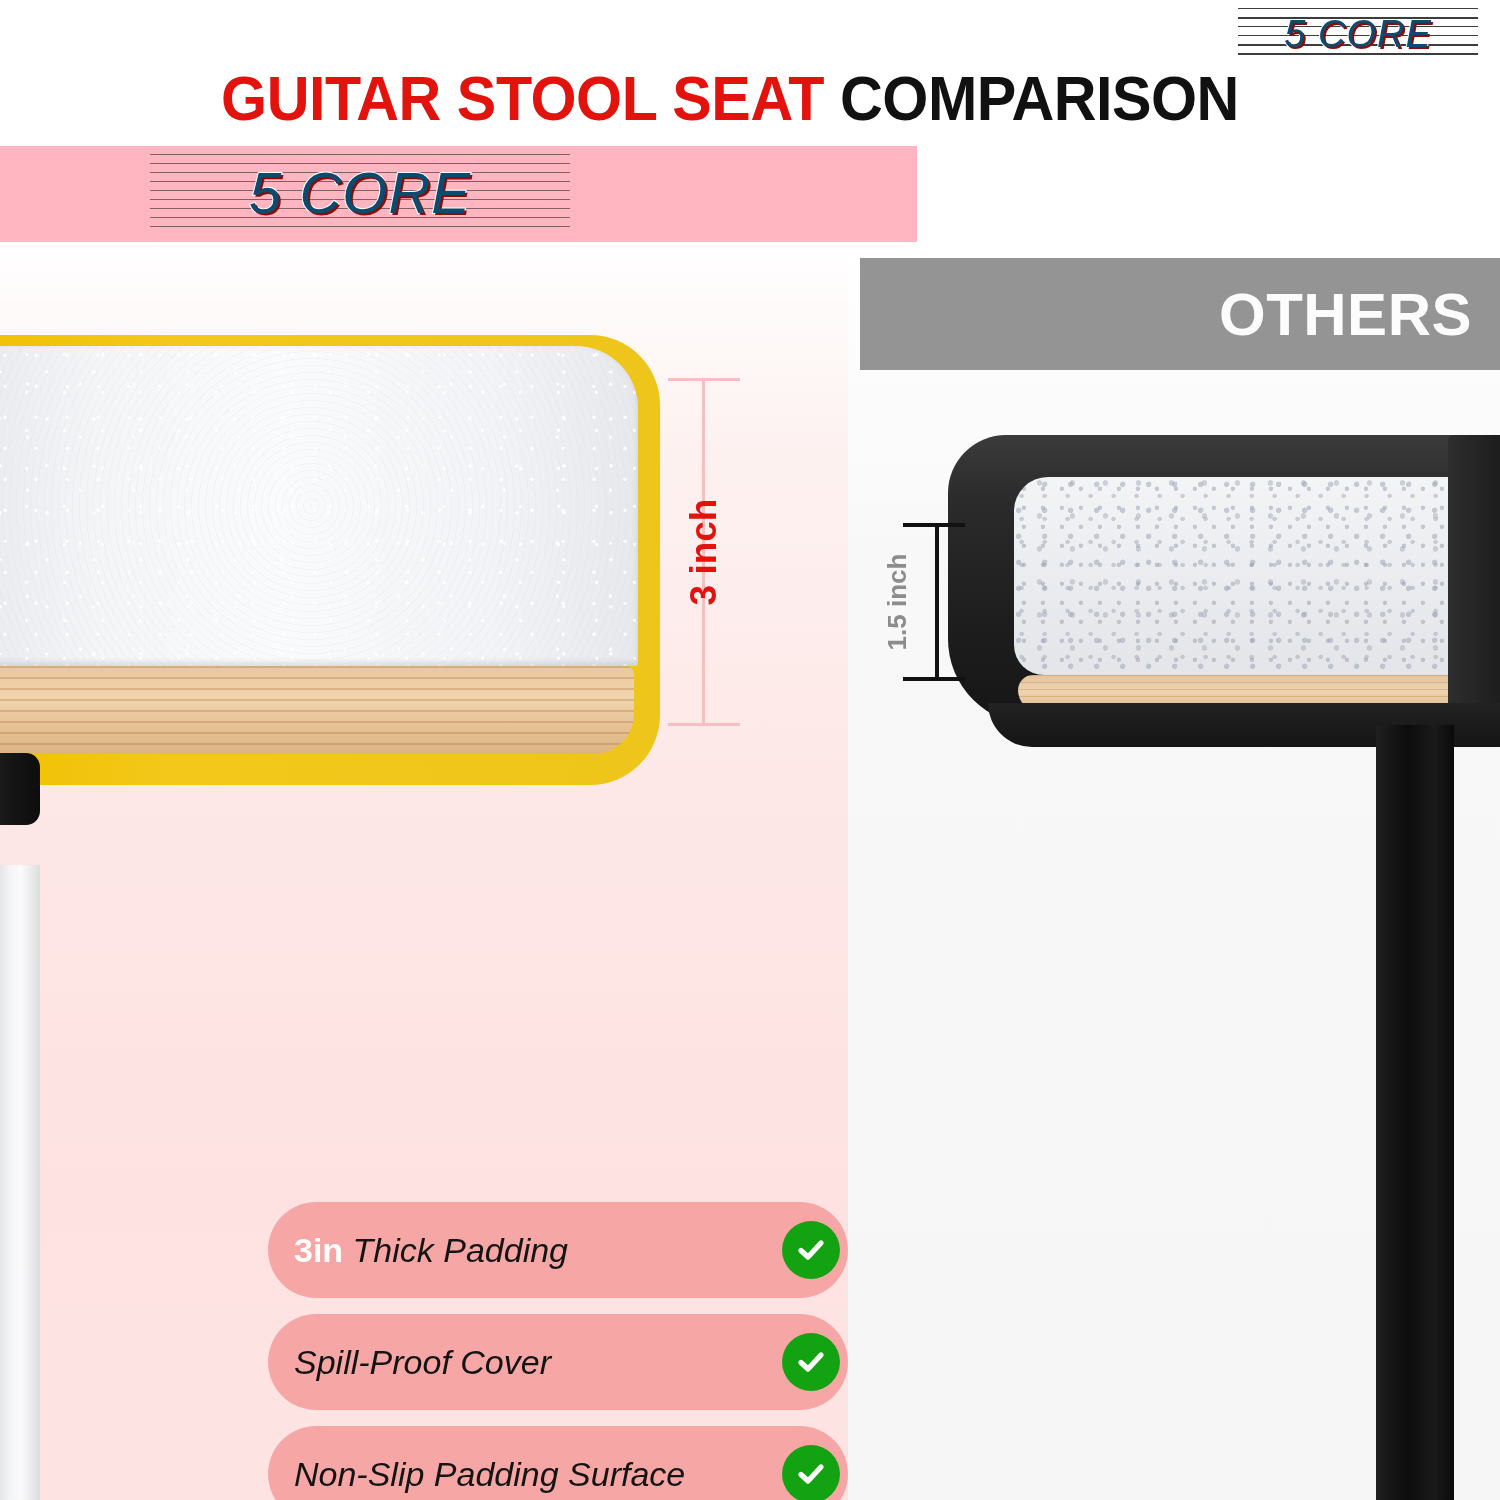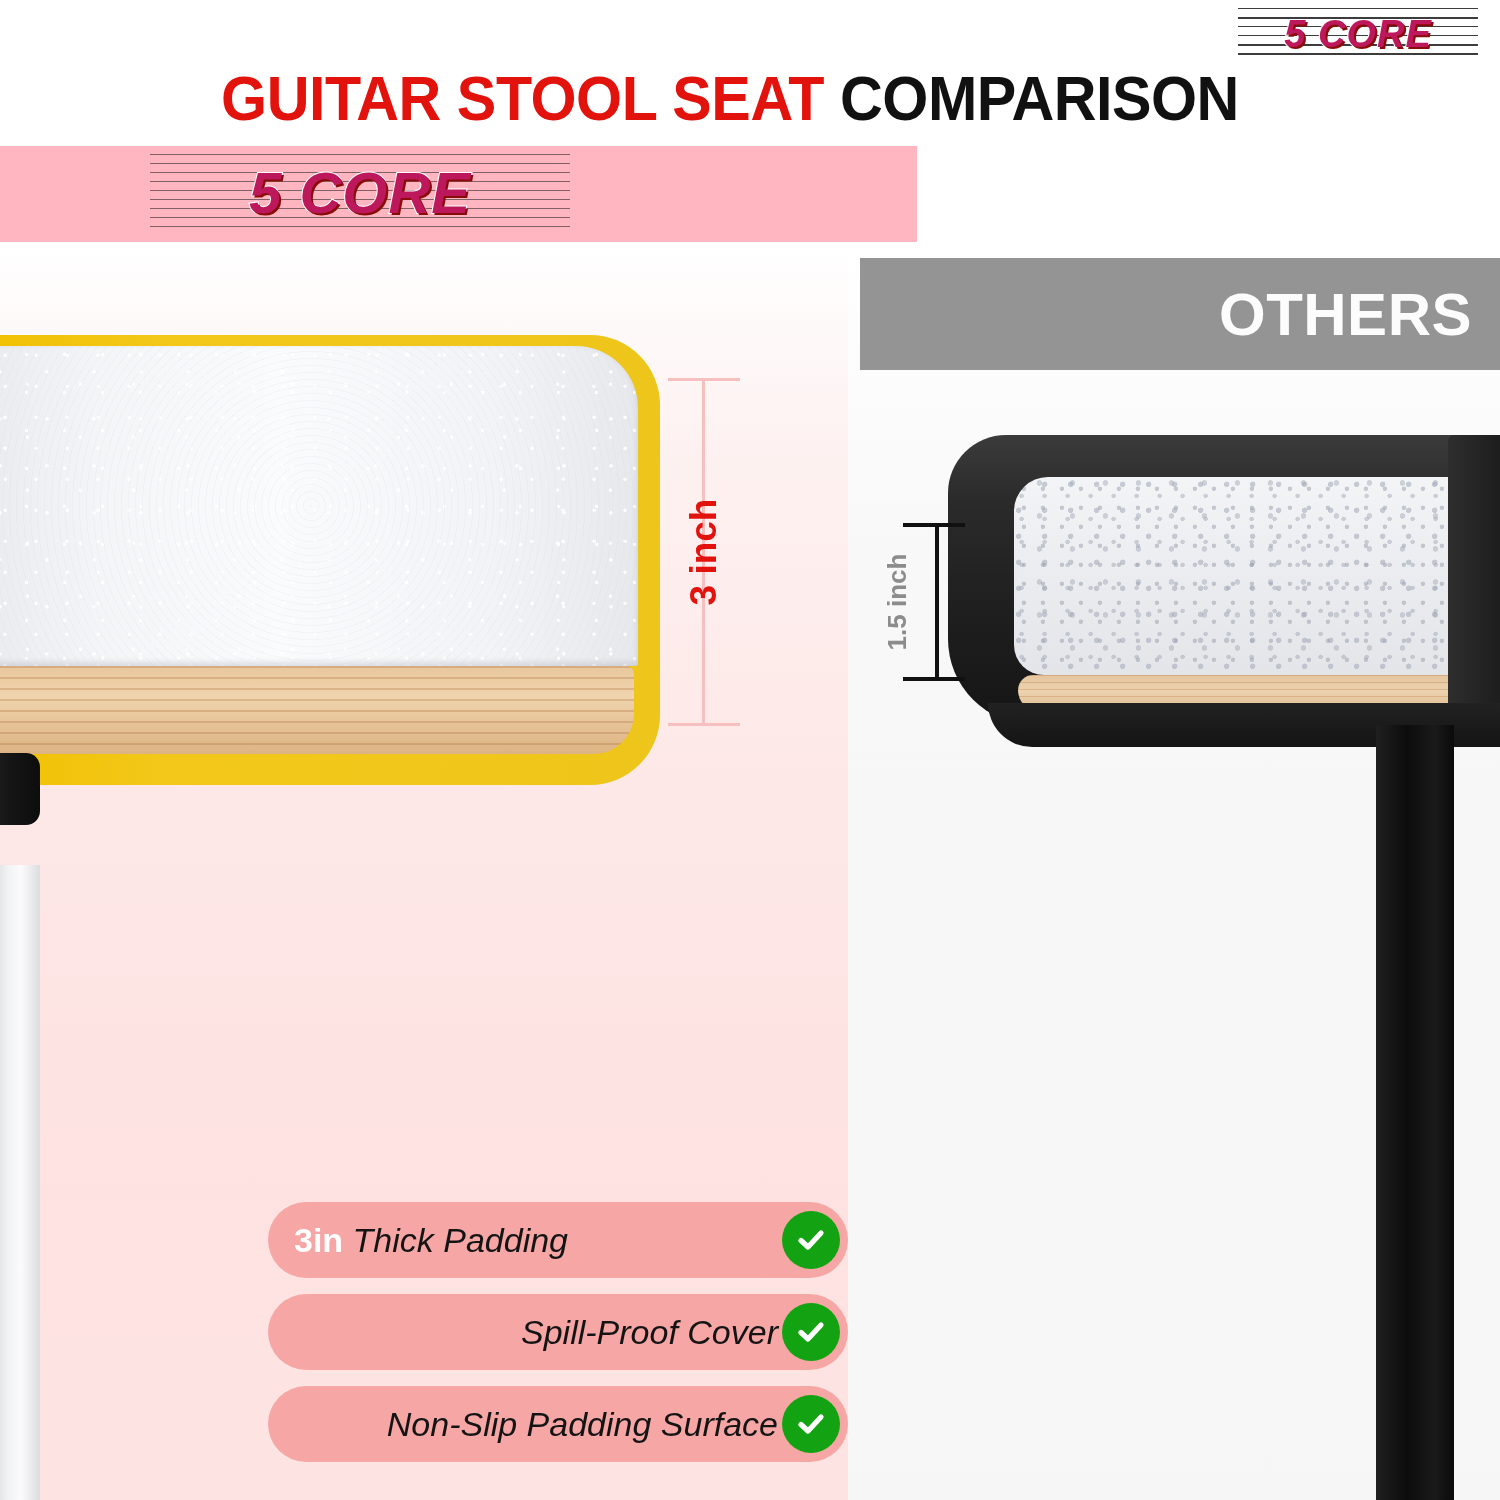--- a/index.html
+++ b/index.html
@@ -15,22 +15,22 @@
 
   .logo-badge { position:relative; display:inline-block; }
   .logo-badge .stripes {
     position:absolute; left:0; top:0; width:100%; height:100%;
     background:repeating-linear-gradient(to bottom,
       #1a1a1a 0px, #1a1a1a 1.5px, transparent 1.5px, transparent 9px);
     opacity:.85;
   }
   .logo-badge .logo-text {
     position:relative;
-    font-weight:700; font-style:italic;
-    color:#be185d;
+    font-weight:400; font-style:italic;
+    color:#0c4a6e;
     letter-spacing:1px;
     -webkit-text-stroke:2px #ffffff;
     paint-order:stroke fill;
     text-shadow:2px 2px 0 #8a0c08;
     white-space:nowrap;
   }
 
   #logo-top { position:absolute; right:22px; top:8px; width:240px; height:52px; }
   #logo-top .logo-text { font-size:38px; line-height:52px; text-align:center; }
 
@@ -178,25 +178,25 @@
     transform:translate(-50%,-50%) rotate(-90deg);
     color:#8c8c8c; font-size:26px; font-weight:700; white-space:nowrap;
   }
 
   
   .pill-stack { position:absolute; display:flex; flex-direction:column; gap:16px; }
   #pills-left  { left:268px; top:962px; width:580px; }
 
   .pill {
     position:relative; display:flex; align-items:center;
-    height:76px; border-radius:48px;
+    height:96px; border-radius:48px;
     padding:0 70px 0 26px;
   }
   .pill.good { background:#f6a7a5; justify-content:flex-start; }
-  .pill.good.right-align { justify-content:flex-end; }
+  .pill.good.right-align { }
 
   .pill-text {
     font-size:34px; font-style:italic; font-weight:500;
     color:#141414; line-height:1.08; text-align:right;
   }
   .pill.good .pill-text { text-align:right; }
   .pill-text .hl { color:#ffffff; font-weight:900; font-style:normal; }
 
   .badge {
     position:absolute; right:8px; top:50%; transform:translateY(-50%);

